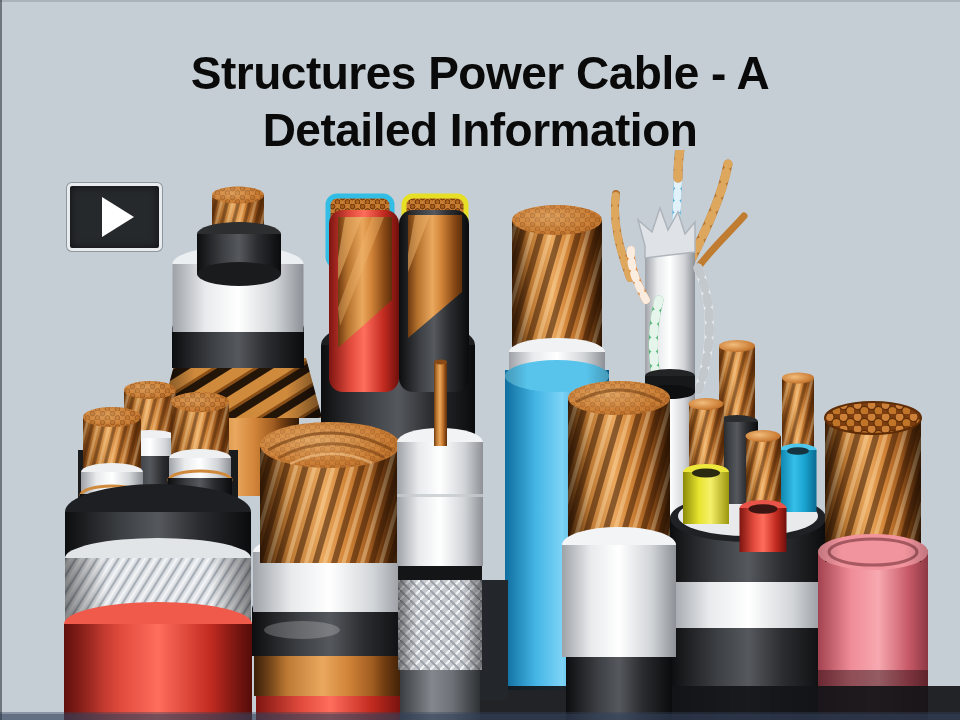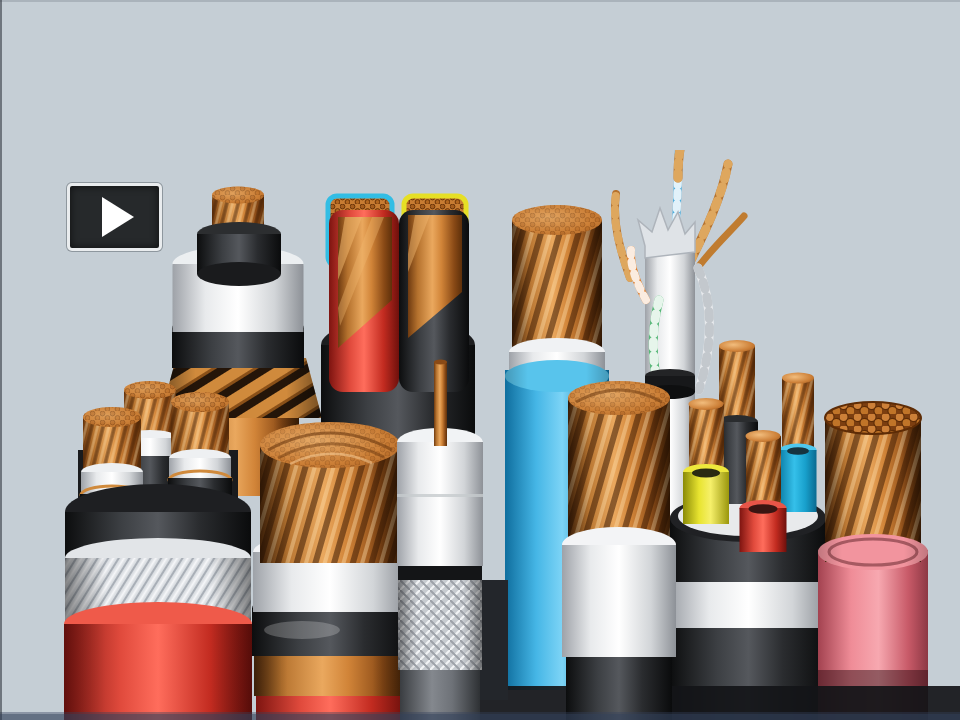--- a/index.html
+++ b/index.html
@@ -32,20 +32,24 @@
   .cables{position:absolute;left:0;top:150px;width:960px;height:570px;}
   .bottom-strip{position:absolute;left:0;bottom:0;width:960px;height:6px;background:rgba(52,66,92,.45);}
 </style>
 </head>
 <body>
 
 <div class="slide">
 
   <div class="edge-top"></div>
 
+  <h1 class="title">
+    <span>Structures Power Cable - A</span>
+    <span>Detailed Information</span>
+  </h1>
 
   <button class="play-btn" aria-label="Play video">
     <span class="play-tri"></span>
   </button>
 
   <div class="cables">
   <svg width="960" height="570" viewBox="0 0 960 570" xmlns="http://www.w3.org/2000/svg">
     <defs>
       <linearGradient id="cuH" x1="0" y1="0" x2="1" y2="0">
         <stop offset="0" stop-color="#6e3a10"></stop>

